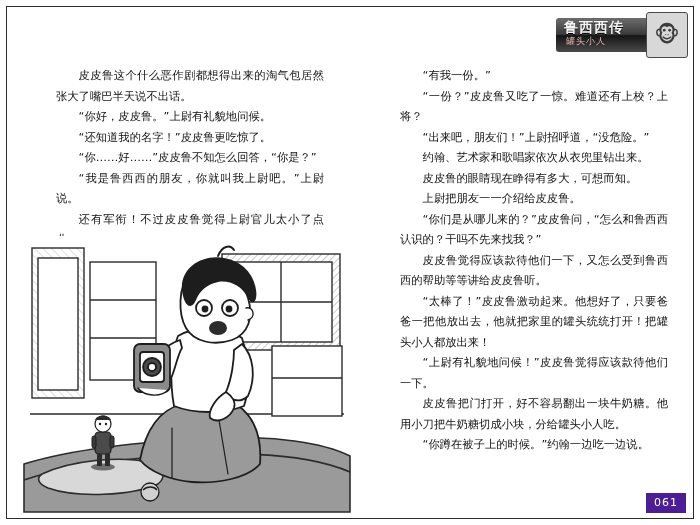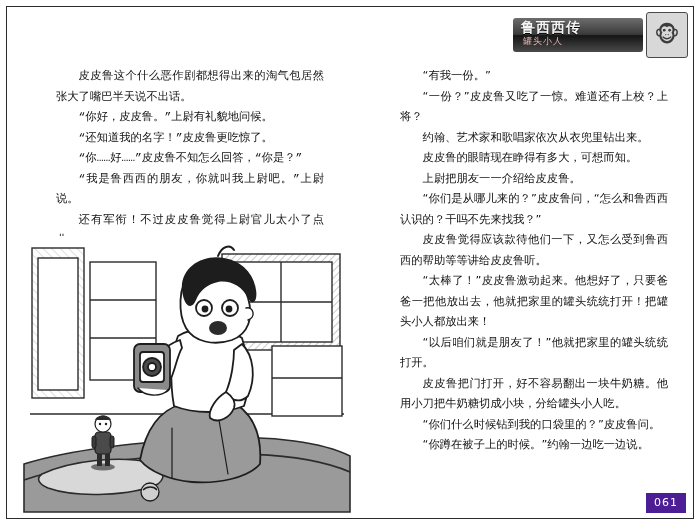--- a/index.html
+++ b/index.html
@@ -31,21 +31,20 @@
     pointer-events: none;
   }
 
   
   .logo-block {
     position: absolute;
     right: 14px;
     top: 12px;
     width: 130px;
     height: 44px;
-    padding-left: 43px;
   }
   .logo-bar {
     position: absolute;
     left: 0;
     top: 6px;
     width: 130px;
     height: 34px;
     background: linear-gradient(180deg,#6d6d6d 0%, #3a3a3a 48%, #151515 52%, #4a4a4a 100%);
     border-radius: 3px;
   }
@@ -94,21 +93,21 @@
   .col {
     position: absolute;
     top: 66px;
     width: 268px;
     font-family: "DejaVu Sans", sans-serif;
     font-size: 11.3px;
     line-height: 20.5px;
     color: #111;
     text-align: justify;
   }
-  .col-left { left: 56px; font-family: Liberation Mono, monospace; }
+  .col-left { left: 56px; }
   .col-right { left: 400px; }
   .col p {
     margin: 0;
     text-indent: 2em;
   }
 
   
   .illus {
     position: absolute;
     left: 22px;
@@ -164,29 +163,29 @@
     <p>“还知道我的名字！”皮皮鲁更吃惊了。</p>
     <p>“你……好……”皮皮鲁不知怎么回答，“你是？”</p>
     <p>“我是鲁西西的朋友，你就叫我上尉吧。”上尉说。</p>
     <p>还有军衔！不过皮皮鲁觉得上尉官儿太小了点儿。</p>
     <p>“上尉，是你救了福尔摩斯？”皮皮鲁问。</p>
   </div>
 
   <div class="col col-right">
     <p>“有我一份。”</p>
     <p>“一份？”皮皮鲁又吃了一惊。难道还有上校？上将？</p>
+    <p>“出来吧，朋友们！”上尉招呼道，“没危险。”</p>
     <p>约翰、艺术家和歌唱家依次从衣兜里钻出来。</p>
     <p>皮皮鲁的眼睛现在睁得有多大，可想而知。</p>
     <p>上尉把朋友一一介绍给皮皮鲁。</p>
     <p>“你们是从哪儿来的？”皮皮鲁问，“怎么和鲁西西认识的？干吗不先来找我？”</p>
     <p>皮皮鲁觉得应该款待他们一下，又怎么受到鲁西西的帮助等等讲给皮皮鲁听。</p>
     <p>“太棒了！”皮皮鲁激动起来。他想好了，只要爸爸一把他放出去，他就把家里的罐头统统打开！把罐头小人都放出来！</p>
-    <p>“以后咱们就是朋友了！”他就把家里的罐头统统打开。</p>
+    <p>“上尉有礼貌地问候！”皮皮鲁觉得应该款待他们一下。</p>
     <p>皮皮鲁把门打开，好不容易翻出一块牛奶糖。他用小刀把牛奶糖切成小块，分给罐头小人吃。</p>
-    <p>“你们什么时候钻到我的口袋里的？”皮皮鲁问。</p>
     <p>“你蹲在被子上的时候。”约翰一边吃一边说。</p>
   </div>
 
   <div class="illus">
     <svg width="330" height="286" viewBox="0 0 330 286" xmlns="http://www.w3.org/2000/svg">
       <defs>
         <pattern id="hatch" width="5" height="5" patternUnits="userSpaceOnUse" patternTransform="rotate(45)">
           <rect width="5" height="5" fill="#ffffff"></rect>
           <line x1="0" y1="0" x2="0" y2="5" stroke="#bdbdbd" stroke-width="1.6"></line>
         </pattern>

